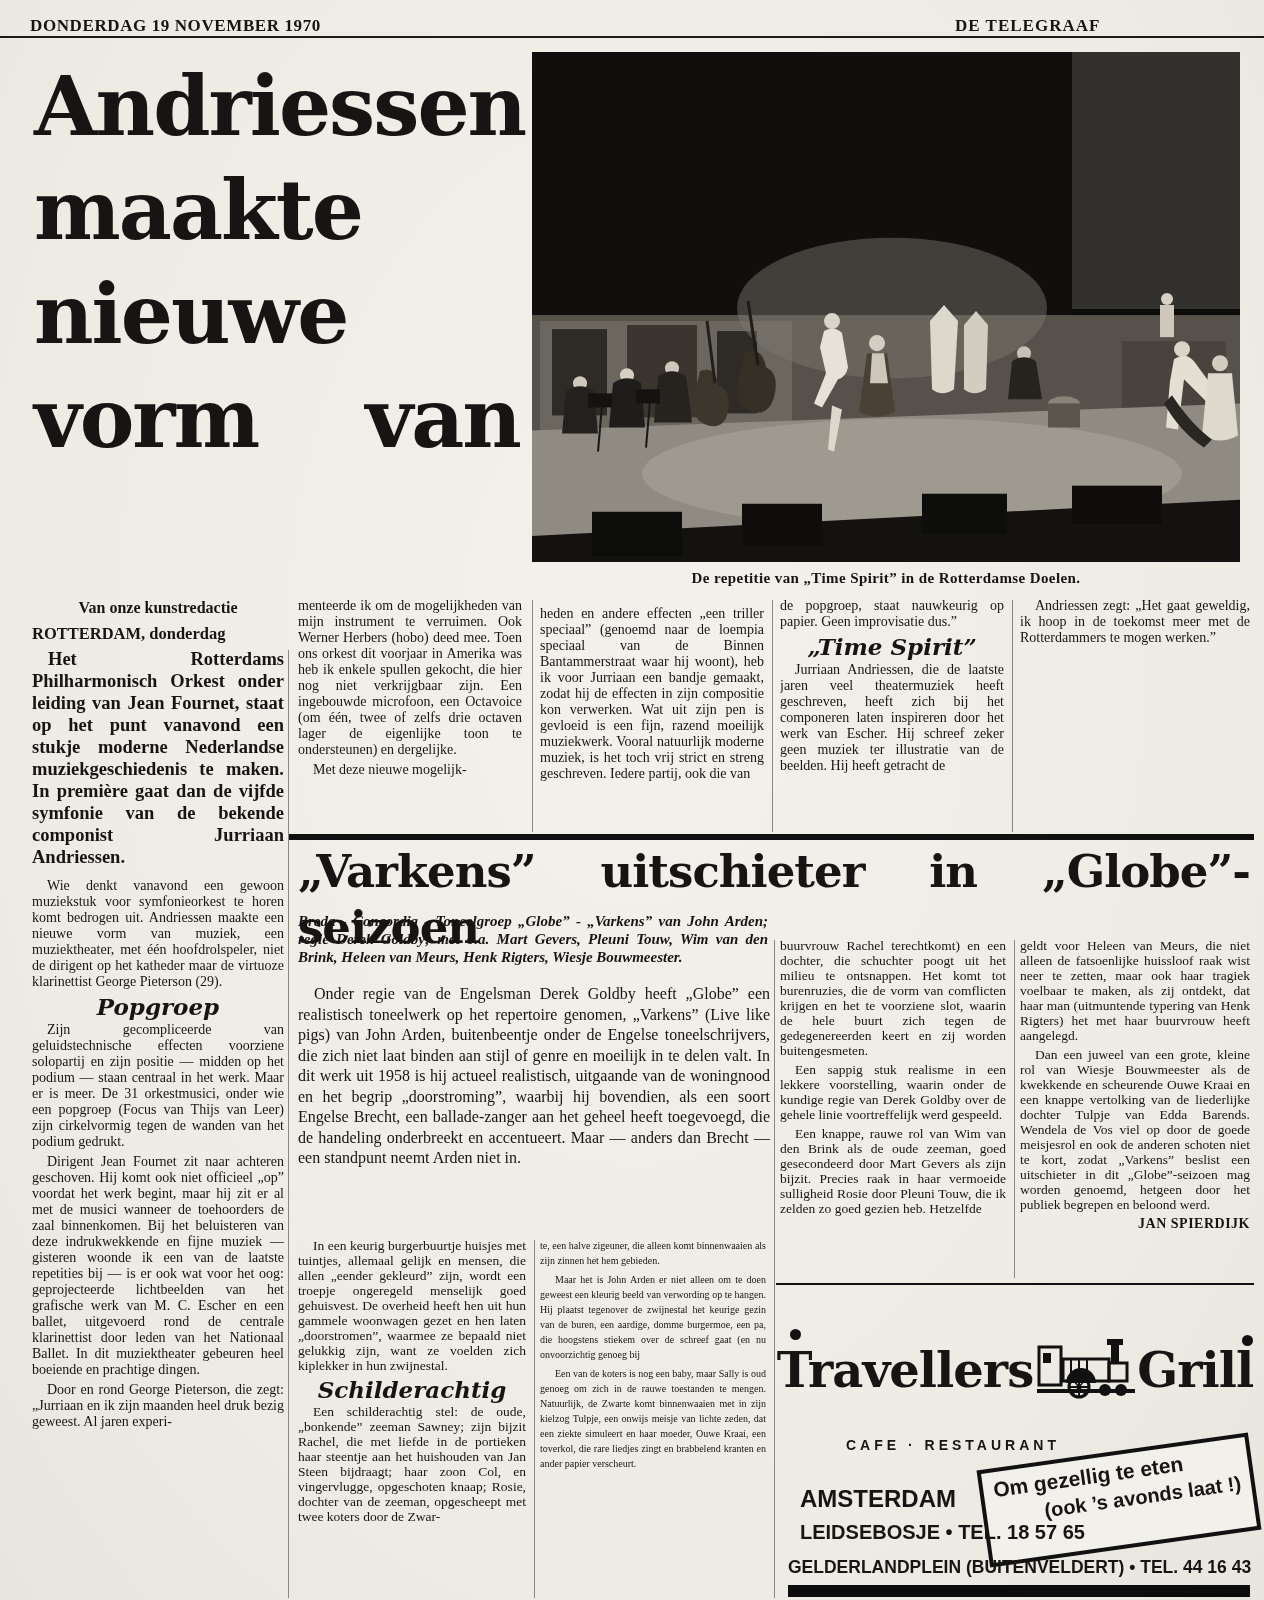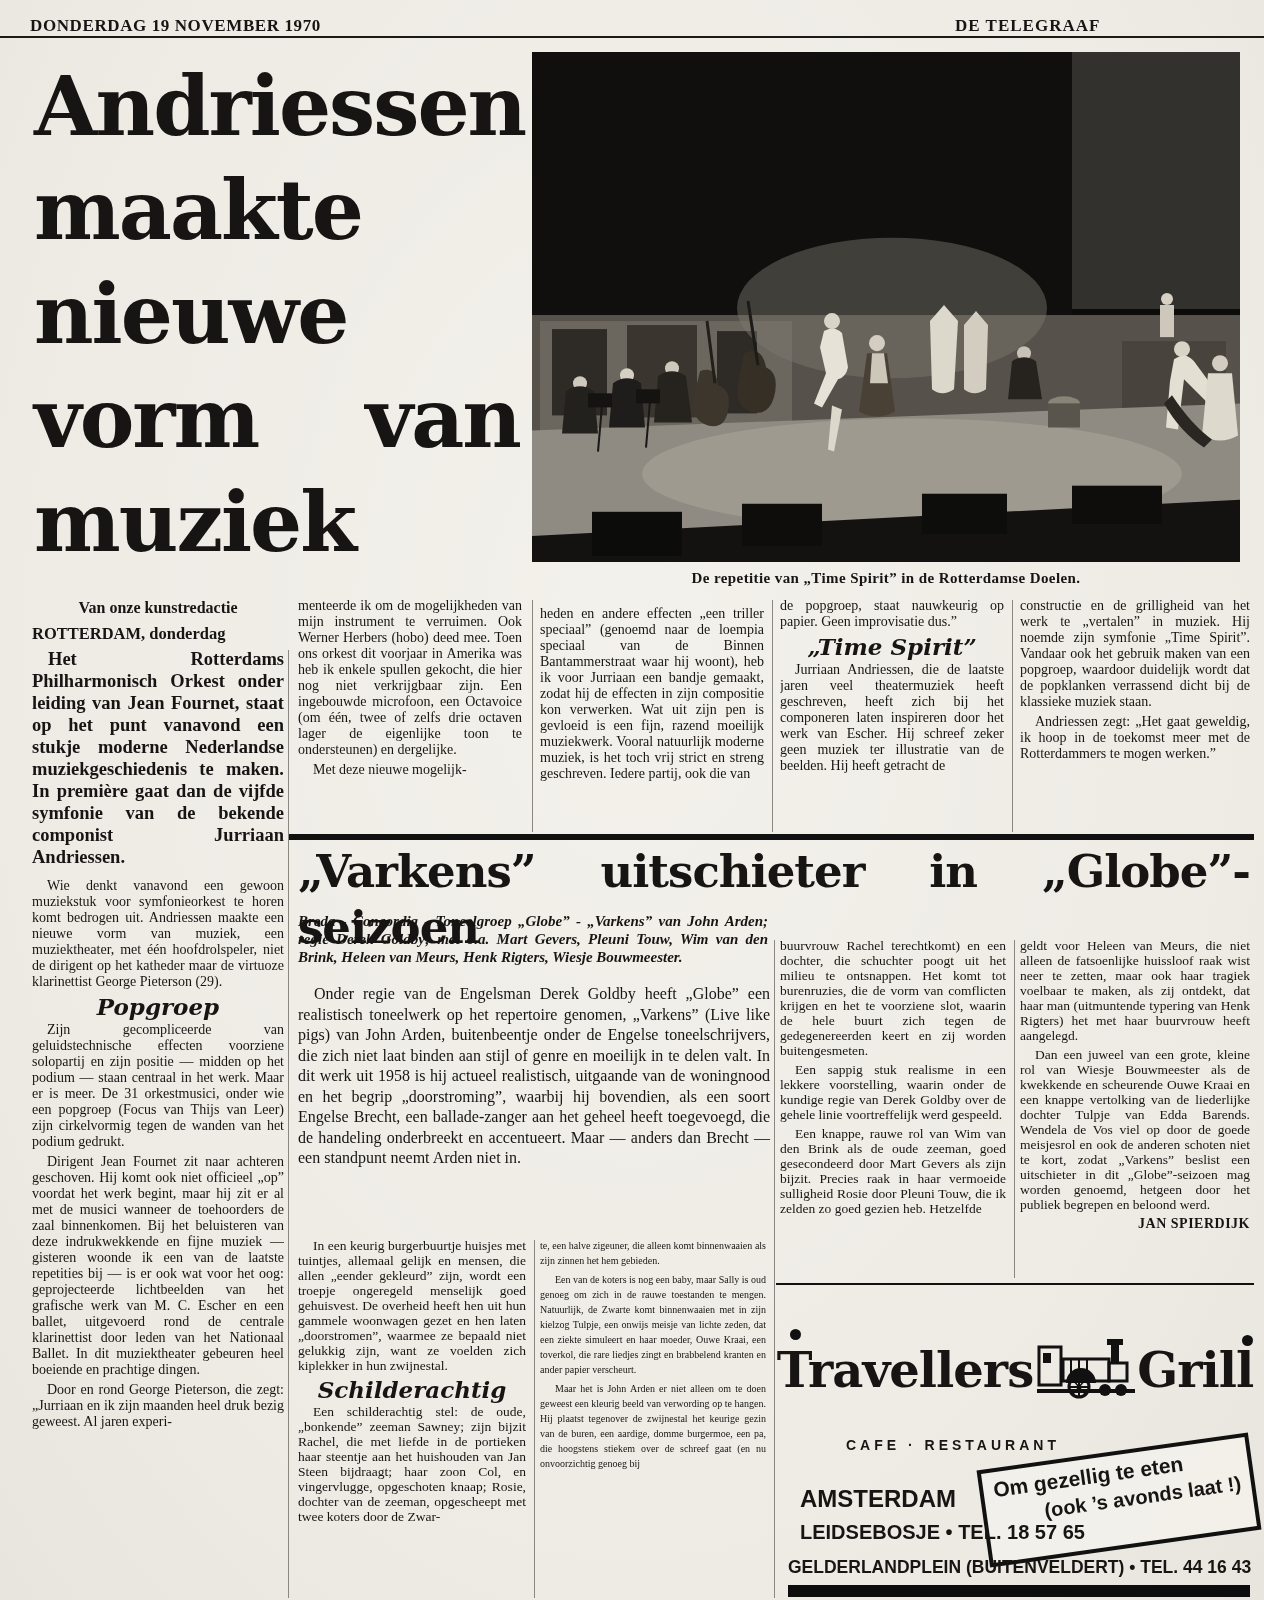--- a/index.html
+++ b/index.html
@@ -87,21 +87,20 @@
 
 <div class="abs" id="date-label">DONDERDAG 19 NOVEMBER 1970</div>
 <div class="abs" id="masthead-label">DE TELEGRAAF</div>
 <div class="rule-h" style="left:0;top:36px;width:1264px;height:2px;"></div>
 
 <div class="abs" id="main-headline">
   <div class="hl">Andriessen</div>
   <div class="hl">maakte</div>
   <div class="hl">nieuwe</div>
   <div class="hl">vorm van</div>
-  <div class="hl">muziek</div>
 </div>
 
 <div class="abs" id="photo">
   <svg viewBox="0 0 708 508" preserveAspectRatio="none">
     <rect width="708" height="508" fill="#191816"></rect>
     <rect x="0" y="0" width="708" height="262" fill="#100f0e"></rect>
     <rect x="540" y="0" width="168" height="256" fill="#33312d"></rect>
     <rect x="540" y="256" width="168" height="8" fill="#0c0c0b"></rect>
     <rect x="0" y="262" width="708" height="118" fill="#56524b"></rect>
     <rect x="8" y="268" width="252" height="110" fill="#6b675f"></rect>
@@ -178,37 +177,36 @@
 </div>
 <div class="col" id="col3">
   <p class="cont">heden en andere effecten „een triller speciaal” (genoemd naar de loempia speciaal van de Binnen Bantammerstraat waar hij woont), heb ik voor Jurriaan een bandje gemaakt, zodat hij de effecten in zijn compositie kon verwerken. Wat uit zijn pen is gevloeid is een fijn, razend moeilijk muziekwerk. Vooral natuurlijk moderne muziek, is het toch vrij strict en streng geschreven. Iedere partij, ook die van</p>
 </div>
 <div class="col" id="col4">
   <p class="cont">de popgroep, staat nauwkeurig op papier. Geen improvisatie dus.”</p>
   <div class="subhead">„Time Spirit”</div>
   <p>Jurriaan Andriessen, die de laatste jaren veel theatermuziek heeft geschreven, heeft zich bij het componeren laten inspireren door het werk van Escher. Hij schreef zeker geen muziek ter illustratie van de beelden. Hij heeft getracht de</p>
 </div>
 <div class="col" id="col5">
-  <p class="cont">constructie en de grilligheid van het werk te „vertalen” in muziek. Hij noemde zijn symfonie „Time Spirit”. Vandaar ook het gebruik maken van een popgroep, waardoor duidelijk wordt dat de popklanken verrassend dicht bij de klassieke muziek staan.</p>
   <p>Andriessen zegt: „Het gaat geweldig, ik hoop in de toekomst meer met de Rotterdammers te mogen werken.”</p>
 </div>
 
 <div class="abs" id="thick-rule"></div>
 <div class="abs" id="varkens-headline">„Varkens” uitschieter in „Globe”-seizoen</div>
 <div class="abs" id="varkens-credit">Breda - Concordia - Toneelgroep „Globe” - „Varkens” van John Arden; regie Derek Goldby; met o.a. Mart Gevers, Pleuni Touw, Wim van den Brink, Heleen van Meurs, Henk Rigters, Wiesje Bouwmeester.</div>
 <div class="abs" id="varkens-intro">Onder regie van de Engelsman Derek Goldby heeft „Globe” een realistisch toneelwerk op het repertoire genomen, „Varkens” (Live like pigs) van John Arden, buitenbeentje onder de Engelse toneelschrijvers, die zich niet laat binden aan stijl of genre en moeilijk in te delen valt. In dit werk uit 1958 is hij actueel realistisch, uitgaande van de woningnood en het begrip „doorstroming”, waarbij hij bovendien, als een soort Engelse Brecht, een ballade-zanger aan het geheel heeft toegevoegd, die de handeling onderbreekt en accentueert. Maar — anders dan Brecht — een standpunt neemt Arden niet in.</div>
 <div class="col" id="vcolA">
   <p>In een keurig burgerbuurtje huisjes met tuintjes, allemaal gelijk en mensen, die allen „eender gekleurd” zijn, wordt een troepje ongeregeld menselijk goed gehuisvest. De overheid heeft hen uit hun gammele woonwagen gezet en hen laten „doorstromen”, waarmee ze bepaald niet gelukkig zijn, want ze voelden zich kiplekker in hun zwijnestal.</p>
   <div class="subhead">Schilderachtig</div>
   <p>Een schilderachtig stel: de oude, „bonkende” zeeman Sawney; zijn bijzit Rachel, die met liefde in de portieken haar steentje aan het huishouden van Jan Steen bijdraagt; haar zoon Col, en vingervlugge, opgeschoten knaap; Rosie, dochter van de zeeman, opgescheept met twee koters door de Zwar-</p>
 </div>
 <div class="col" id="vcolB">
   <p class="cont">te, een halve zigeuner, die alleen komt binnenwaaien als zijn zinnen het hem gebieden.</p>
+  <p>Maar het is John Arden er niet alleen om te doen geweest een kleurig beeld van verwording op te hangen. Hij plaatst tegenover de zwijnestal het keurige gezin van de buren, een aardige, domme burgermoe, een pa, die hoogstens stiekem over de schreef gaat (en nu onvoorzichtig genoeg bij</p>
   <p>Een van de koters is nog een baby, maar Sally is oud genoeg om zich in de rauwe toestanden te mengen. Natuurlijk, de Zwarte komt binnenwaaien met in zijn kielzog Tulpje, een onwijs meisje van lichte zeden, dat een ziekte simuleert en haar moeder, Ouwe Kraai, een toverkol, die rare liedjes zingt en brabbelend kranten en ander papier verscheurt.</p>
-  <p>Maar het is John Arden er niet alleen om te doen geweest een kleurig beeld van verwording op te hangen. Hij plaatst tegenover de zwijnestal het keurige gezin van de buren, een aardige, domme burgermoe, een pa, die hoogstens stiekem over de schreef gaat (en nu onvoorzichtig genoeg bij</p>
 </div>
 <div class="col" id="vcolC">
   <p class="cont">buurvrouw Rachel terechtkomt) en een dochter, die schuchter poogt uit het milieu te ontsnappen. Het komt tot burenruzies, die de vorm van comflicten krijgen en het te voorziene slot, waarin de hele buurt zich tegen de gedegenereerden keert en zij worden buitengesmeten.</p>
   <p>Een sappig stuk realisme in een lekkere voorstelling, waarin onder de kundige regie van Derek Goldby over de gehele linie voortreffelijk werd gespeeld.</p>
   <p>Een knappe, rauwe rol van Wim van den Brink als de oude zeeman, goed gesecondeerd door Mart Gevers als zijn bijzit. Precies raak in haar vermoeide sulligheid Rosie door Pleuni Touw, die ik zelden zo goed gezien heb. Hetzelfde</p>
 </div>
 <div class="col" id="vcolD">
   <p class="cont">geldt voor Heleen van Meurs, die niet alleen de fatsoenlijke huissloof raak wist neer te zetten, maar ook haar tragiek voelbaar te maken, als zij ontdekt, dat haar man (uitmuntende typering van Henk Rigters) het met haar buurvrouw heeft aangelegd.</p>
   <p>Dan een juweel van een grote, kleine rol van Wiesje Bouwmeester als de kwekkende en scheurende Ouwe Kraai en een knappe vertolking van de liederlijke dochter Tulpje van Edda Barends. Wendela de Vos viel op door de goede meisjesrol en ook de anderen schoten niet te kort, zodat „Varkens” beslist een uitschieter in dit „Globe”-seizoen mag worden genoemd, hetgeen door het publiek begrepen en beloond werd.</p>
   <p class="author">JAN SPIERDIJK</p>

